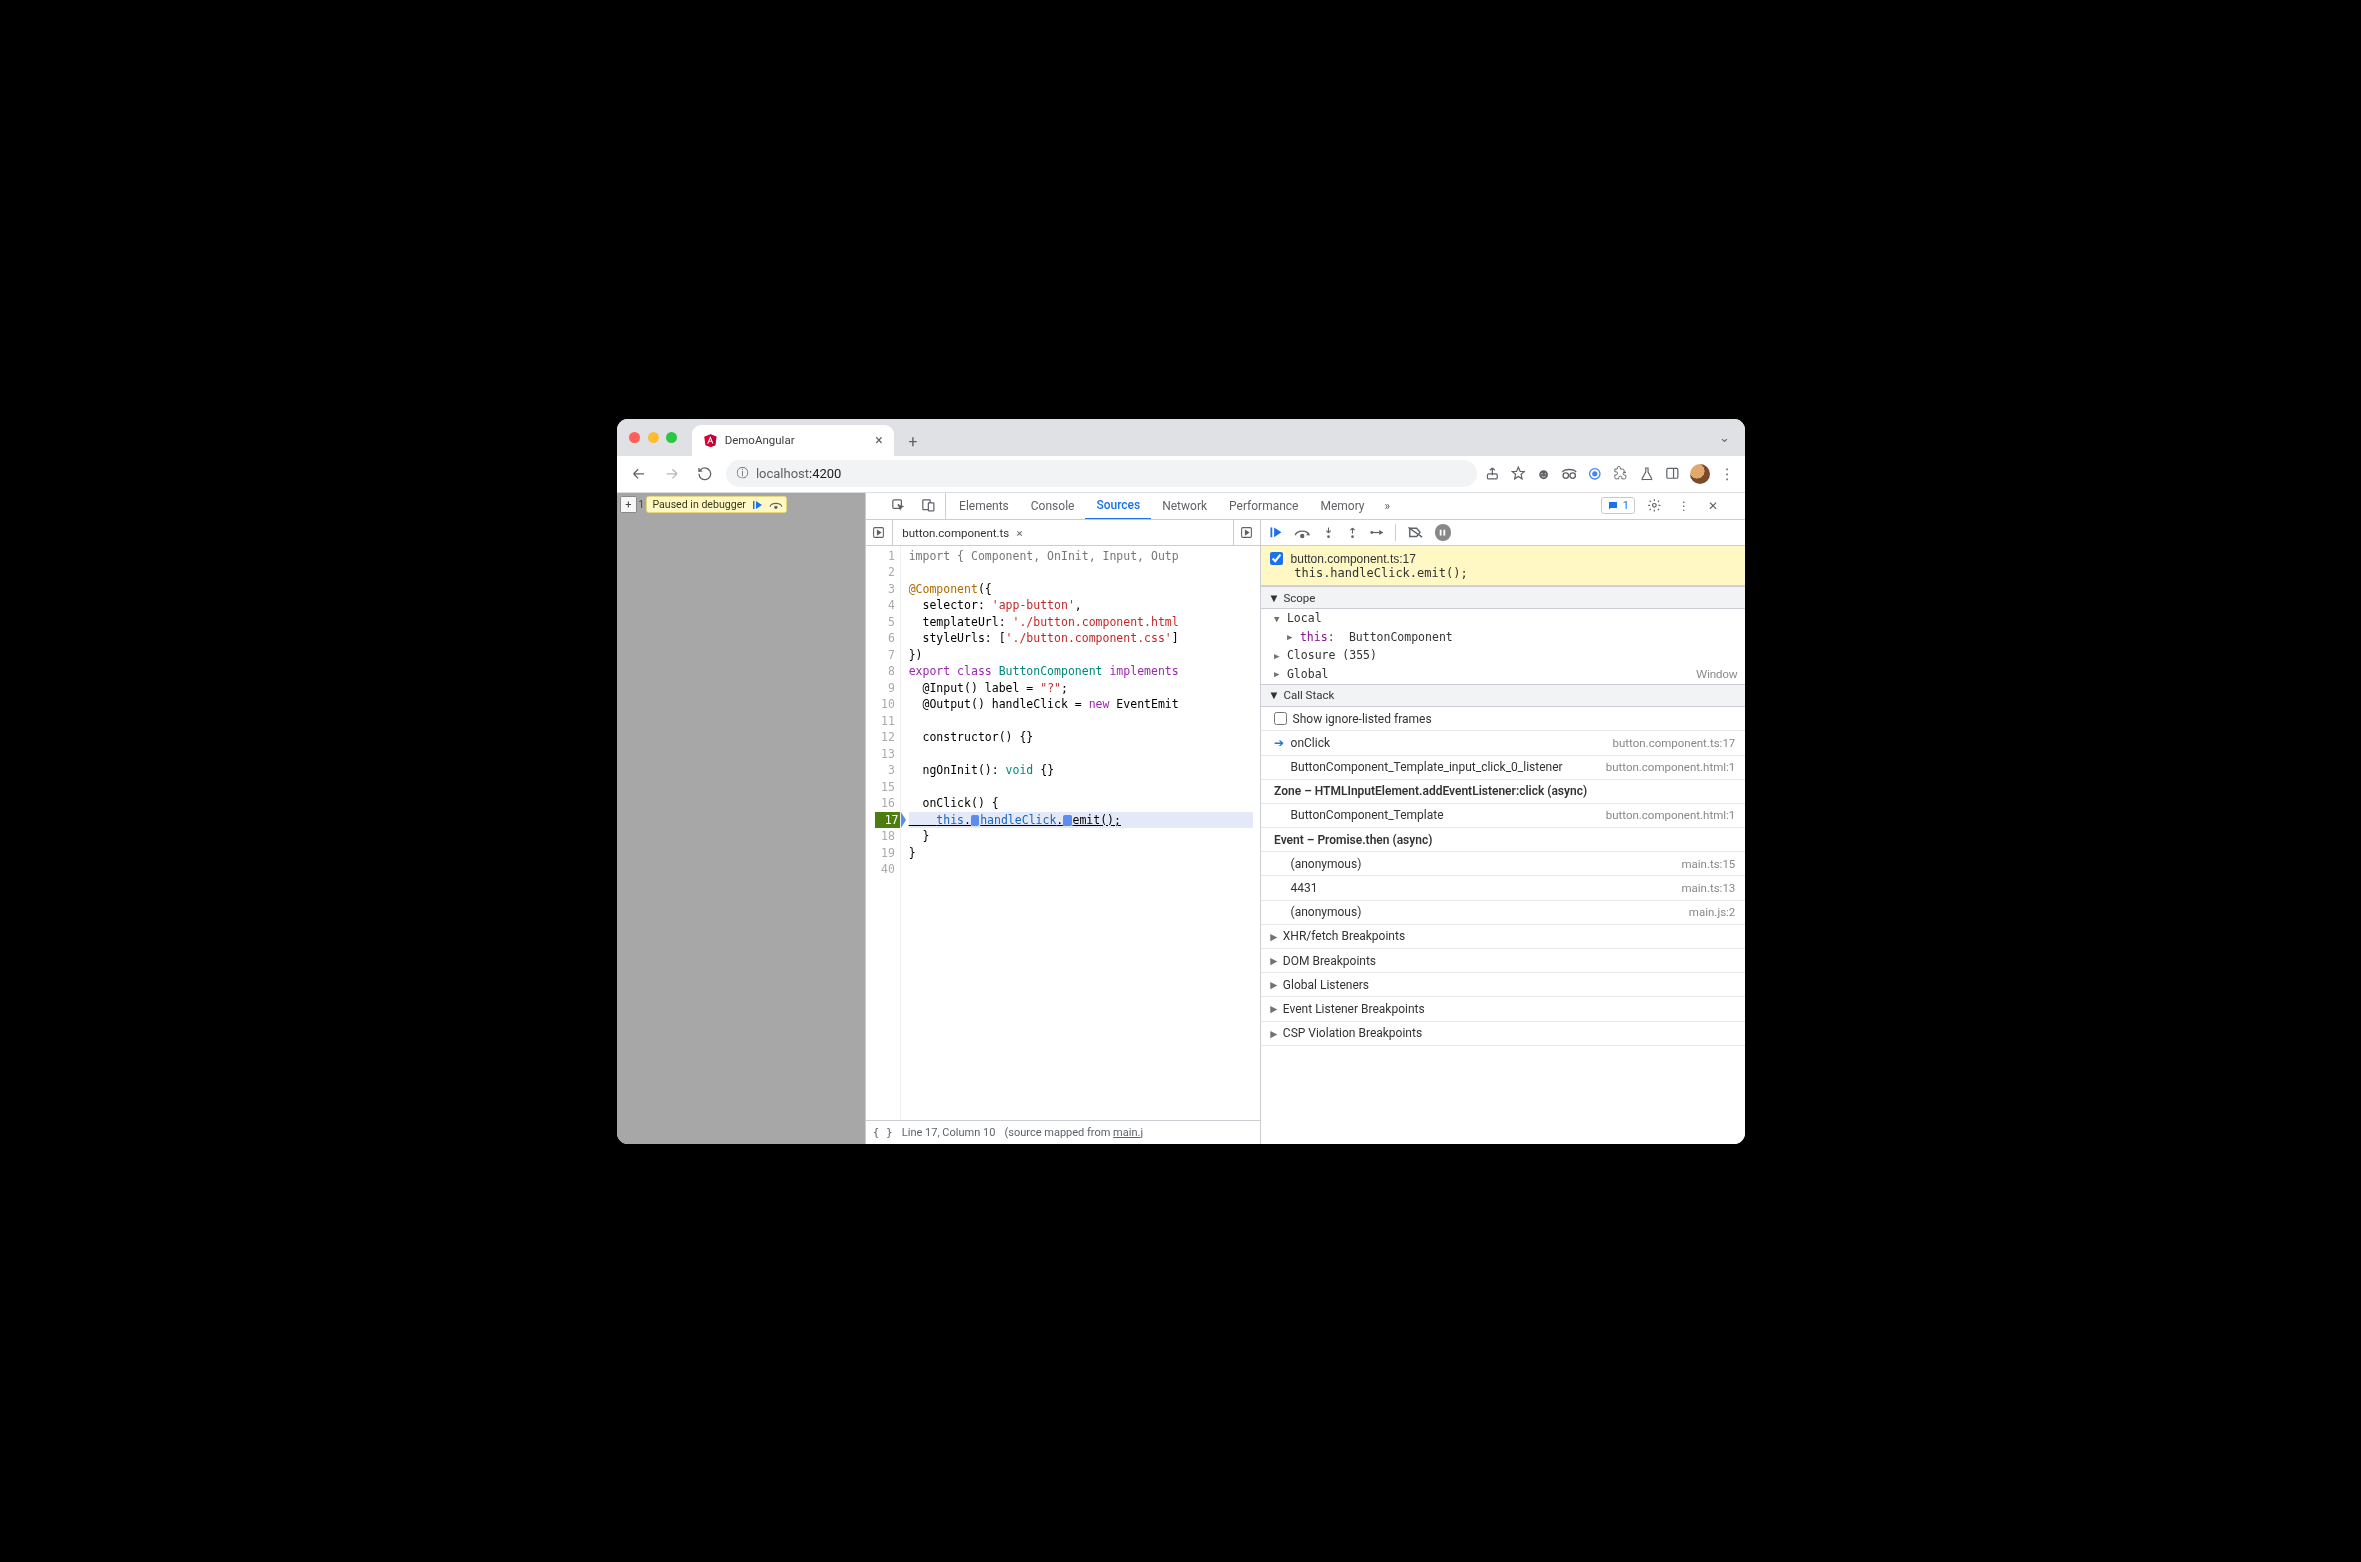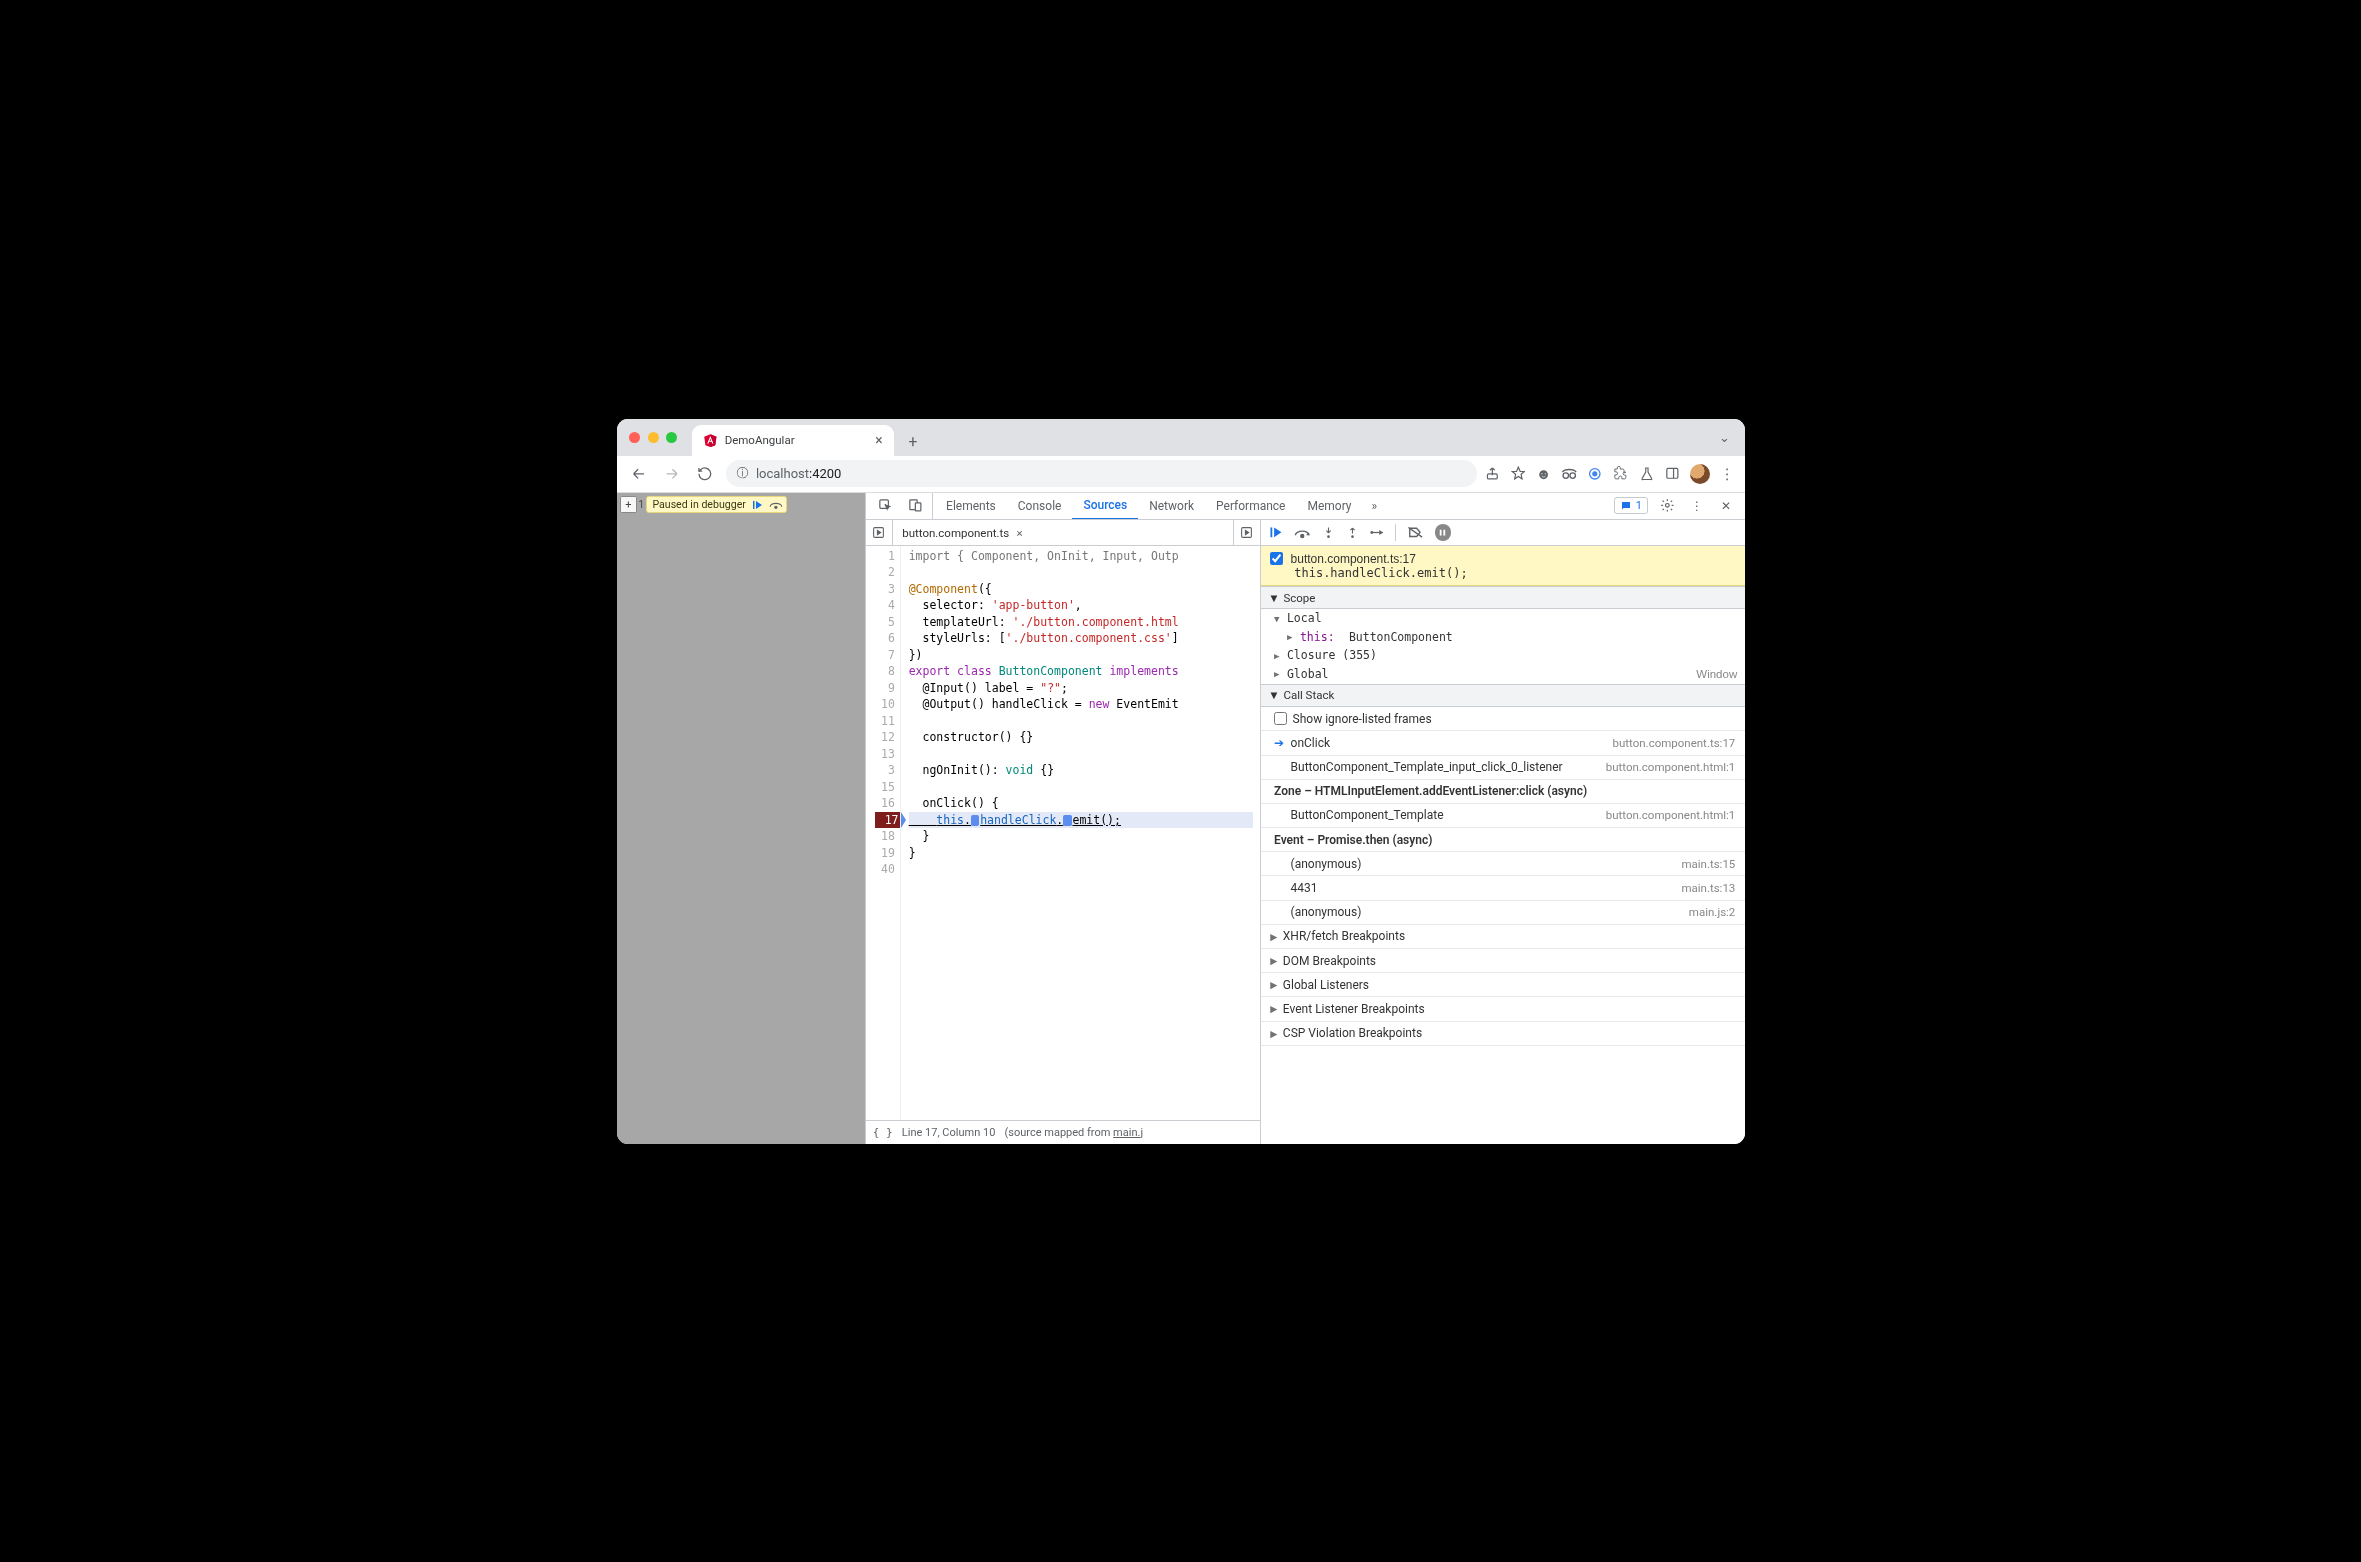--- a/index.html
+++ b/index.html
@@ -124,21 +124,21 @@
     background:#fff;
     min-width:0;
   }
   .dt-tabs {
     display:flex;
     align-items:center;
     height:27.5px;
     border-bottom:0.9px solid #cacdd1;
     font-size:12px;
     color:#5f6368;
-    padding:0 3px;
+    padding:0 16px;
     gap:1.8px;
   }
   .dt-tabs .lead { display:flex; gap:9.2px; padding:0 7.3px; border-right:0.9px solid #cacdd1; height:100%; align-items:center;}
   .dt-tabs .tabs { display:flex; height:100%; }
   .dt-tab {
     padding: 0 11px;
     display:flex; align-items:center; height:100%;
   }
   .dt-tab.active { color:#1a73e8; border-bottom:1.8px solid #1a73e8; font-weight:500;}
   .dt-tabs .right { margin-left:auto; display:flex; align-items:center; gap:9.2px; padding-right:5.5px;}
@@ -196,21 +196,21 @@
     border-right:0.9px solid #eee;
     padding: 1.8px 5.5px 1.8px 9.2px;
     text-align:right;
     color:#aaa;
     user-select:none;
     min-width:27.5px;
   }
   .code { padding:1.8px 7.3px; white-space:pre; flex:1; overflow:hidden; }
   .code .ln { height:16.5px; }
   .gutter .ln { height:16.5px; }
-  .gutter .current { background:#7f1d1d; color:#fff; border-radius:0; padding-right:1.8px; margin-right:-5.5px; position:relative;padding-left:10px;}
+  .gutter .current { background:#4d7c0f; color:#fff; border-radius:0; padding-right:1.8px; margin-right:-5.5px; position:relative;padding-left:10px;}
   .gutter .current::after{
     content:""; position:absolute; right:-5.5px; top:0; width:0;height:0;
     border-top:8.3px solid transparent; border-bottom:8.3px solid transparent; border-left:5.5px solid #5b8df0;
   }
   .code .currentline { background:#e4e9f8;text-decoration:underline; }
   .k-purple{color:#9c27b0}.k-blue{color:#1565c0}.k-red{color:#c62828}.k-teal{color:#00897b}.k-orange{color:#b26a00}
   .cm { color:#777;}
   .bluebox{display:inline-block;width:8.3px;height:11px;background:#5b8df0;border-radius:1.8px;vertical-align:-1.8px;margin-right:0.9px;}
   .statusline{
     height:24px;border-top:0.9px solid #cacdd1;display:flex;align-items:center;

